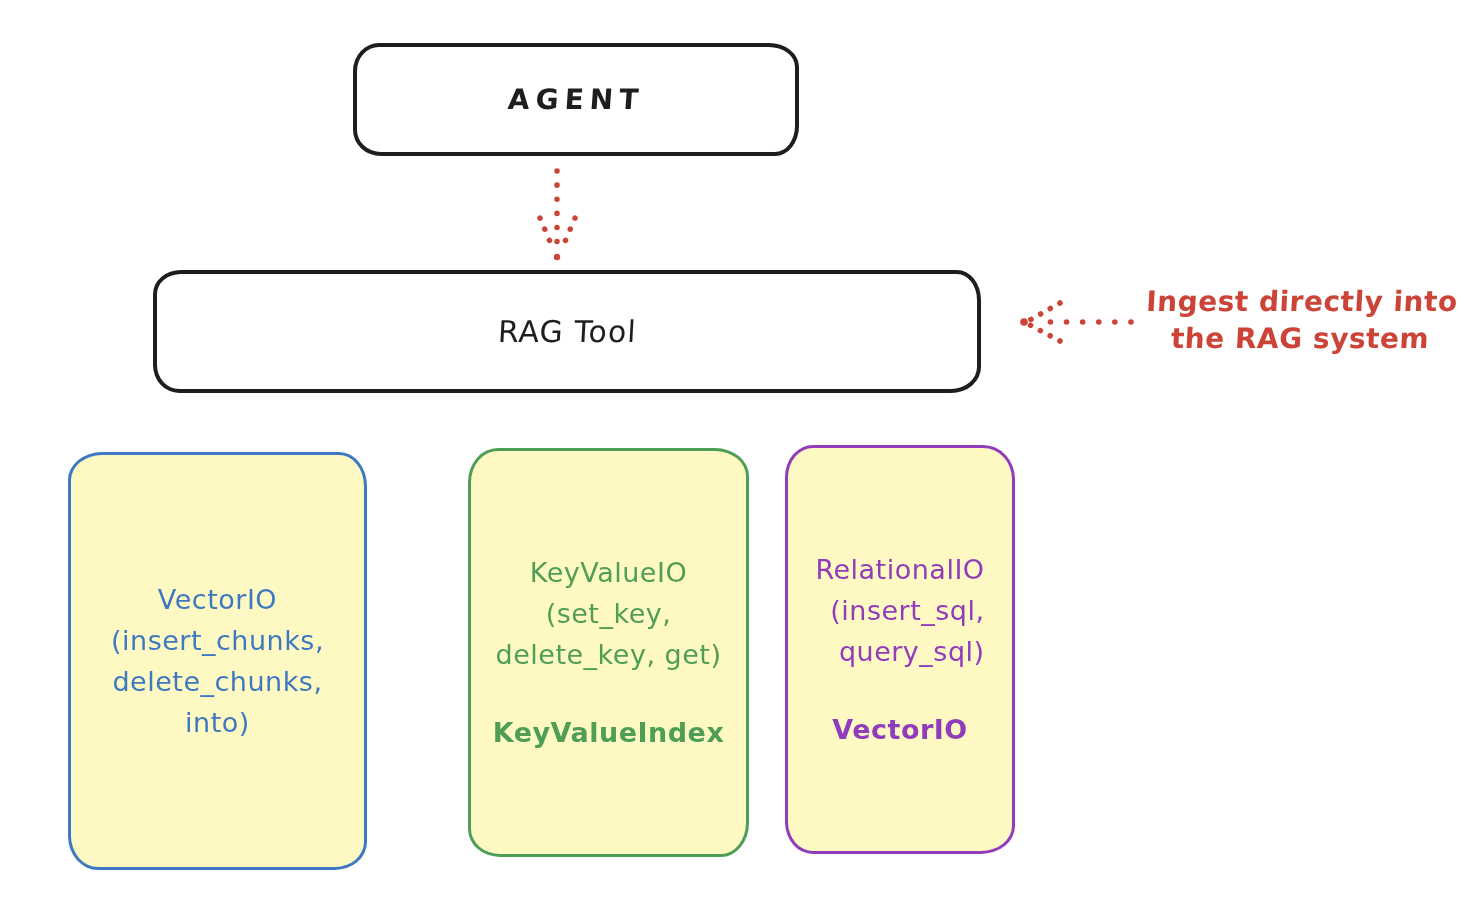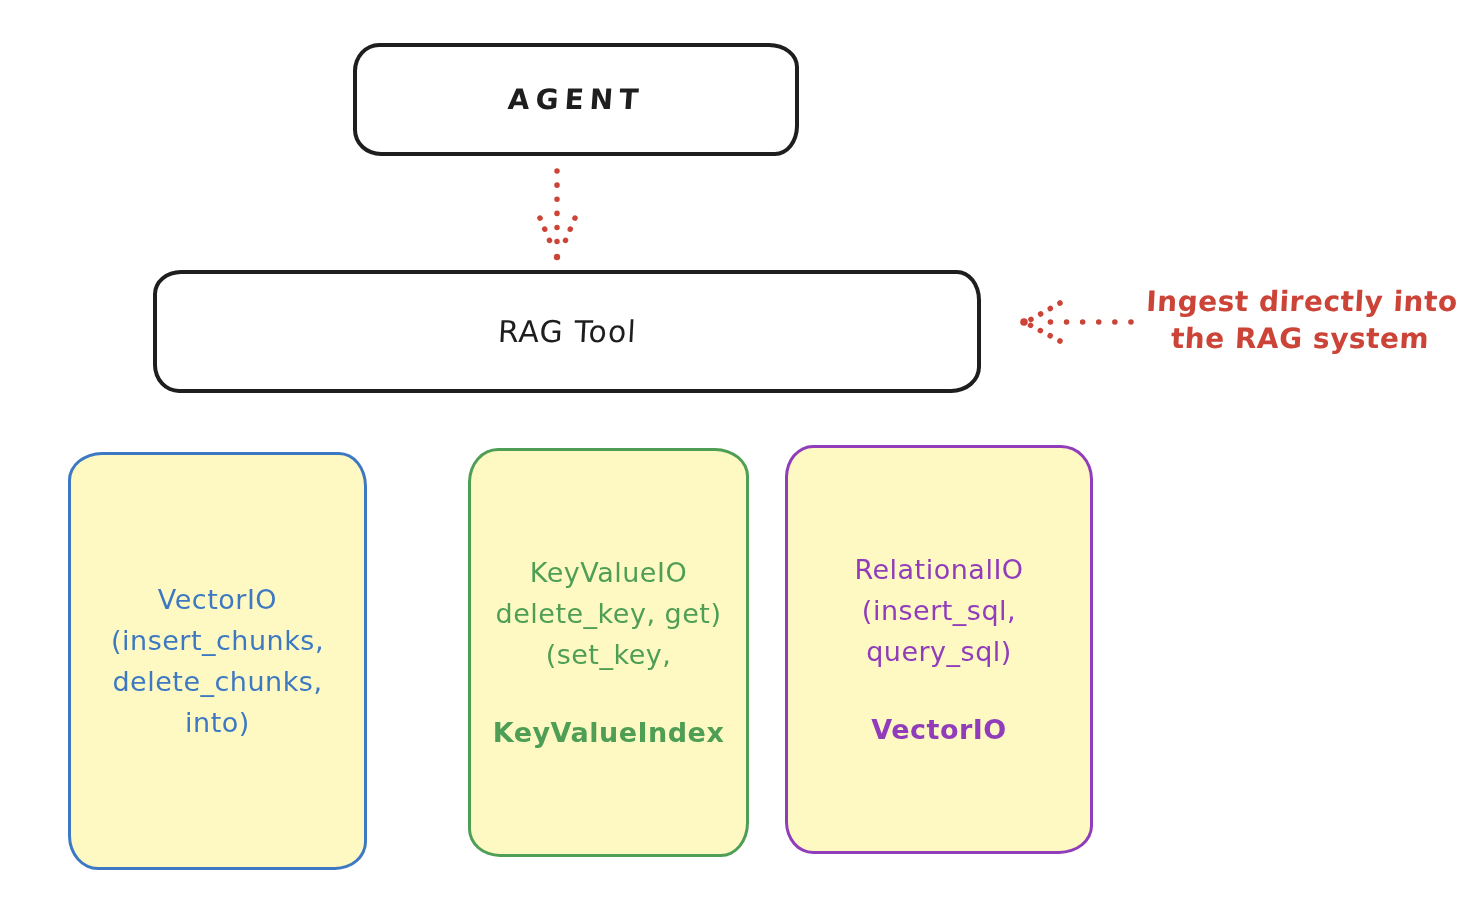--- a/index.html
+++ b/index.html
@@ -74,22 +74,23 @@
     width: 299px; height: 418px;
     border-radius: 34px 28px 32px 30px / 28px 34px 28px 34px;
   }
   .io-box-keyvalue {
     left: 428px; top: 448px;
     width: 281px; height: 409px;
     border-radius: 30px 34px 28px 32px / 34px 28px 34px 28px;
   }
   .io-box-relational {
     left: 785px; top: 445px;
-    width: 308px; height: 409px;
+    width: 230px; height: 409px;
     border-radius: 28px 32px 34px 28px / 32px 34px 28px 32px;
+    text-align: right;
   }
   
   .annotation {
     position: absolute;
     left: 1128px; top: 283px;
     width: 346px;
     text-align: center;
     font-size: 28px;
     line-height: 37px;
     font-weight: 600;
@@ -143,22 +144,22 @@
       <div>VectorIO</div>
       <div>(insert_chunks,</div>
       <div>delete_chunks,</div>
       <div>into)</div>
     </div>
   </div>
 
   <div class="io-box io-box-keyvalue" style="border-color: rgb(79, 158, 85); color: rgb(79, 158, 85); margin-left: 40px;">
     <div>
       <div>KeyValueIO</div>
+      <div>(set_key,</div>
       <div>delete_key, get)</div>
-      <div>(set_key,</div>
     </div>
     <div class="index-label">KeyValueIndex</div>
   </div>
 
   <div class="io-box io-box-relational" style="border-color: rgb(145, 60, 187); color: rgb(145, 60, 187);">
     <div>
       <div>RelationalIO</div>
       <div>(insert_sql,</div>
       <div>query_sql)</div>
     </div>

